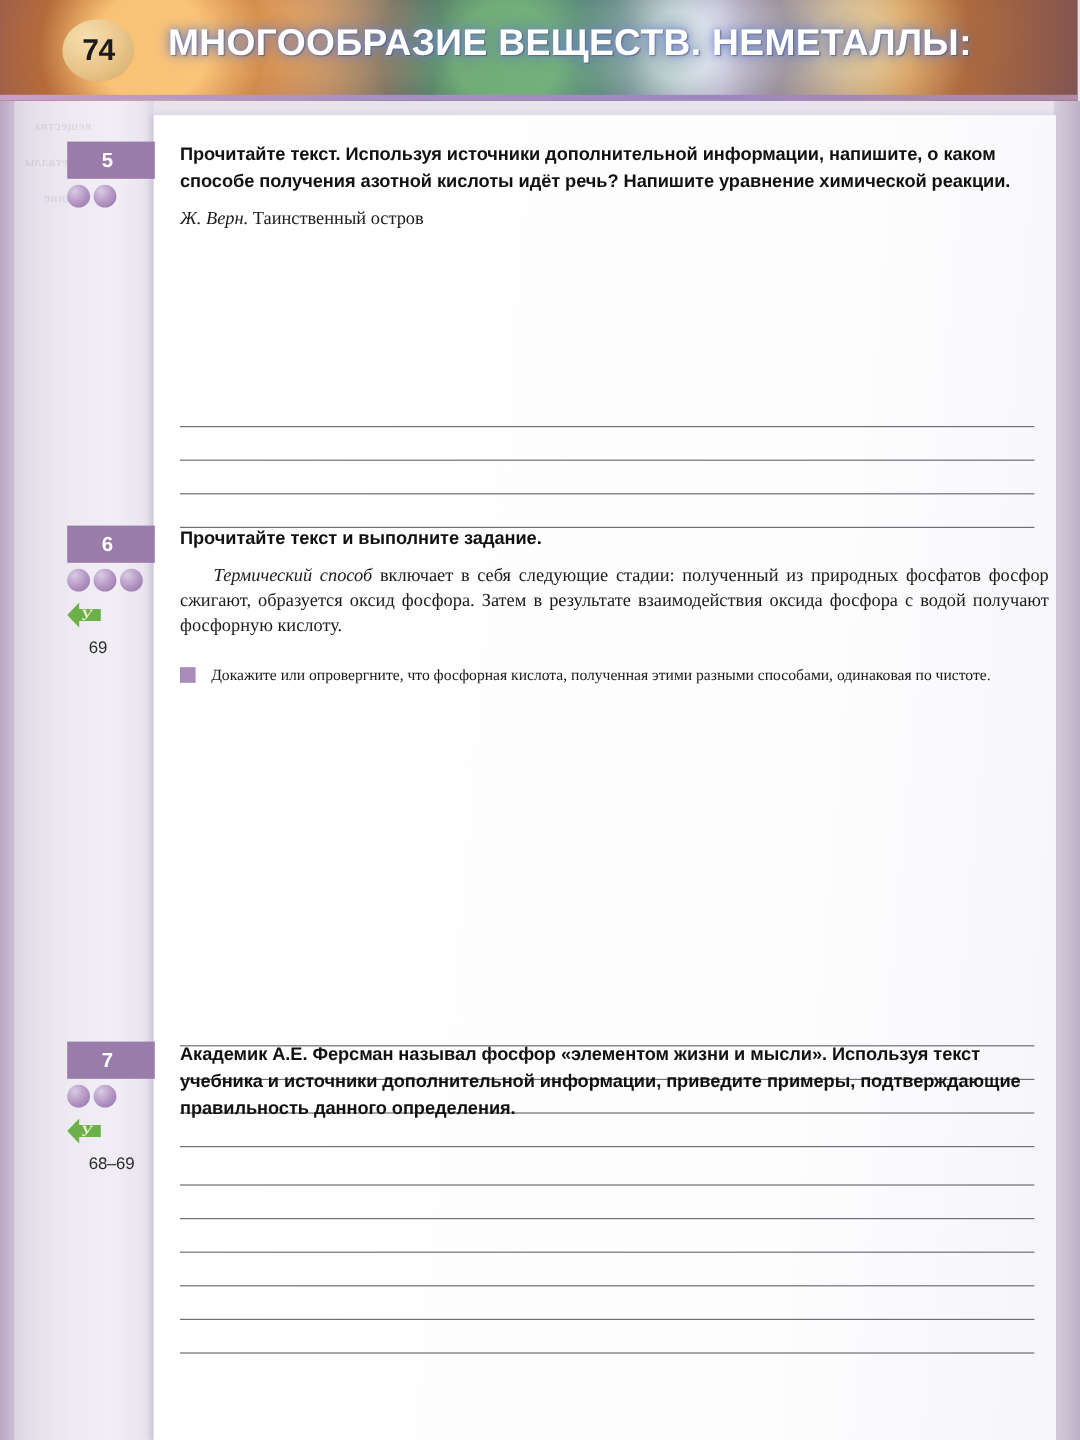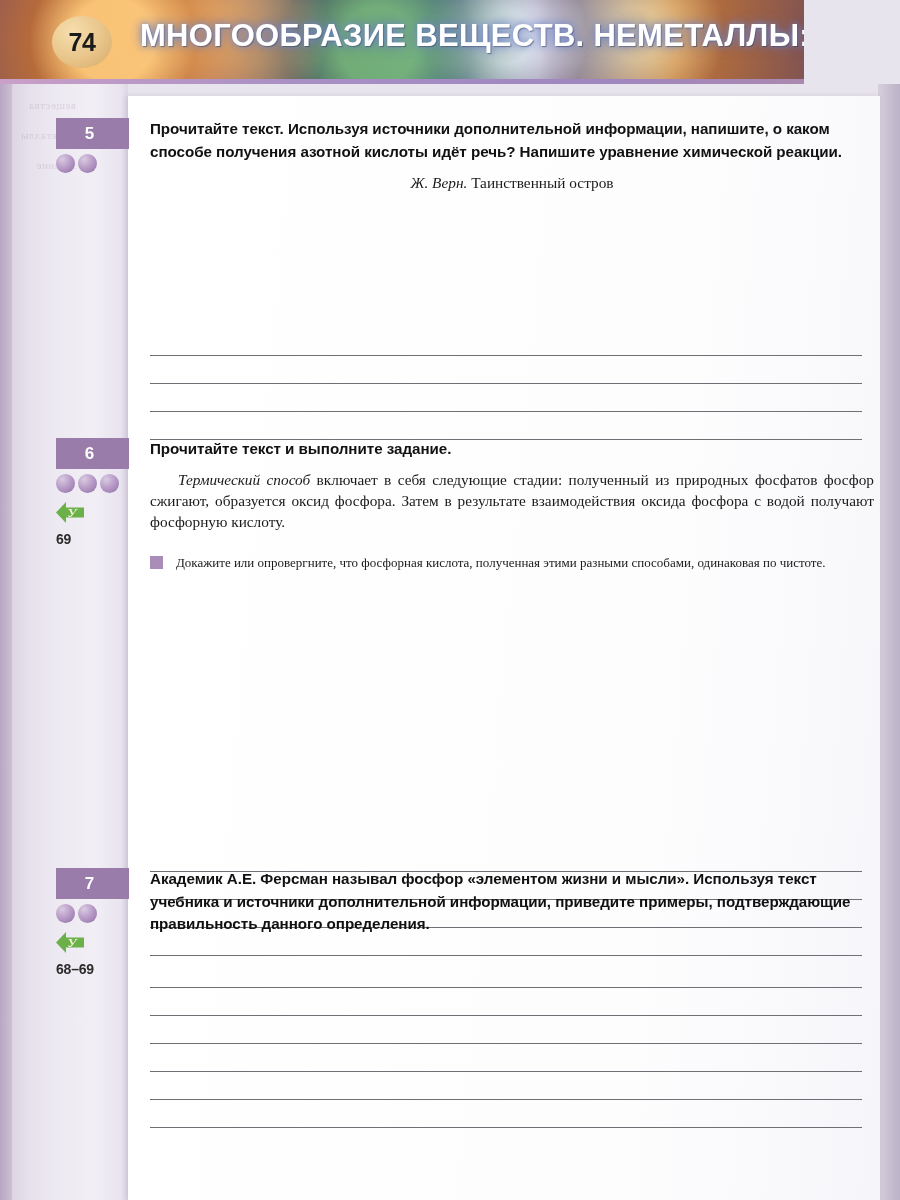--- a/index.html
+++ b/index.html
@@ -28,21 +28,21 @@
     font-family:"Liberation Serif",serif;
     -webkit-transform:scaleX(-1);transform:scaleX(-1);
   }
   .right-margin{
     position:absolute;right:0;top:84px;width:22px;height:1116px;
     background:linear-gradient(90deg,#d7d0de,#c6bdd0 60%,#bcb2c8);
   }
 
   
   .banner{
-    position:absolute;left:0;top:0;width:804px;height:84px;overflow:hidden;
+    position:absolute;left:0;top:0;width:898px;height:84px;overflow:hidden;
     background:
       radial-gradient(circle at 14% 48%, rgba(255,200,120,.95) 0 6%, rgba(214,120,40,.65) 12%, rgba(120,50,20,0) 30%),
       radial-gradient(circle at 26% 35%, rgba(255,230,170,.8) 0 3%, rgba(200,110,50,0) 20%),
       radial-gradient(circle at 47% 55%, rgba(120,190,120,.85) 0 9%, rgba(40,110,60,.35) 22%, rgba(30,70,40,0) 38%),
       radial-gradient(circle at 63% 45%, rgba(235,240,255,.95) 0 5%, rgba(120,150,210,.5) 16%, rgba(40,50,110,0) 34%),
       radial-gradient(circle at 79% 40%, rgba(255,215,140,.9) 0 4%, rgba(220,130,50,.45) 14%, rgba(120,60,20,0) 30%),
       linear-gradient(100deg,#6d4a6b 0%,#8a5a4a 12%,#6b4a74 28%,#4a4470 42%,#3b3a66 56%,#6a4f6e 70%,#8b5a45 84%,#7a4f55 100%);
   }
   .banner-bottom{
     position:absolute;left:0;bottom:0;width:900px;height:5px;
@@ -78,36 +78,36 @@
     color:#fff;font-weight:bold;font-size:17px;
     display:flex;align-items:center;justify-content:center;
     padding-right:6px;box-sizing:border-box;
   }
   .dots{margin-top:5px;display:flex;gap:3px;}
   .dot{
     width:19px;height:19px;border-radius:50%;
     background:radial-gradient(circle at 33% 28%,#d9cbe2,#b79ac6 48%,#8c6fa3 100%);
   }
   .arrow-ico{margin-top:6px;width:29px;height:27px;position:relative;}
-  .ref{margin-top:5px;font-size:14px;font-weight:bold;color:#2b2b2b;letter-spacing:-.2px;}
+  .ref{margin-top:5px;font-size:14px;font-weight:normal;color:#2b2b2b;letter-spacing:-.2px;margin-left:18px;}
 
   .body{padding-left:22px;padding-right:6px;}
 
   h3.prompt{
     margin:0;font-size:15.2px;font-weight:bold;color:#111;
     line-height:22.5px;letter-spacing:-.05px;
   }
   p.quote{
     margin:8px 0 0 0;font-family:"Liberation Serif",serif;
     font-size:15.3px;line-height:21px;color:#1a1a1a;
     text-align:justify;text-indent:28px;
   }
   .attrib{
     margin:11px 0 0 0;font-family:"Liberation Serif",serif;
-    font-size:15.3px;color:#1a1a1a;text-align:center;
+    font-size:15.3px;color:#1a1a1a;text-align:left;
   }
   .attrib i{font-style:italic;}
 
   .subq{
     margin:20px 0 0 0;font-family:"Liberation Serif",serif;
     font-size:13px;line-height:21px;color:#1a1a1a;text-align:justify;
     position:relative;padding-left:26px;
   }
   .sq-marker{
     position:absolute;left:0;top:4px;width:13px;height:13px;background:#a98cb8;

